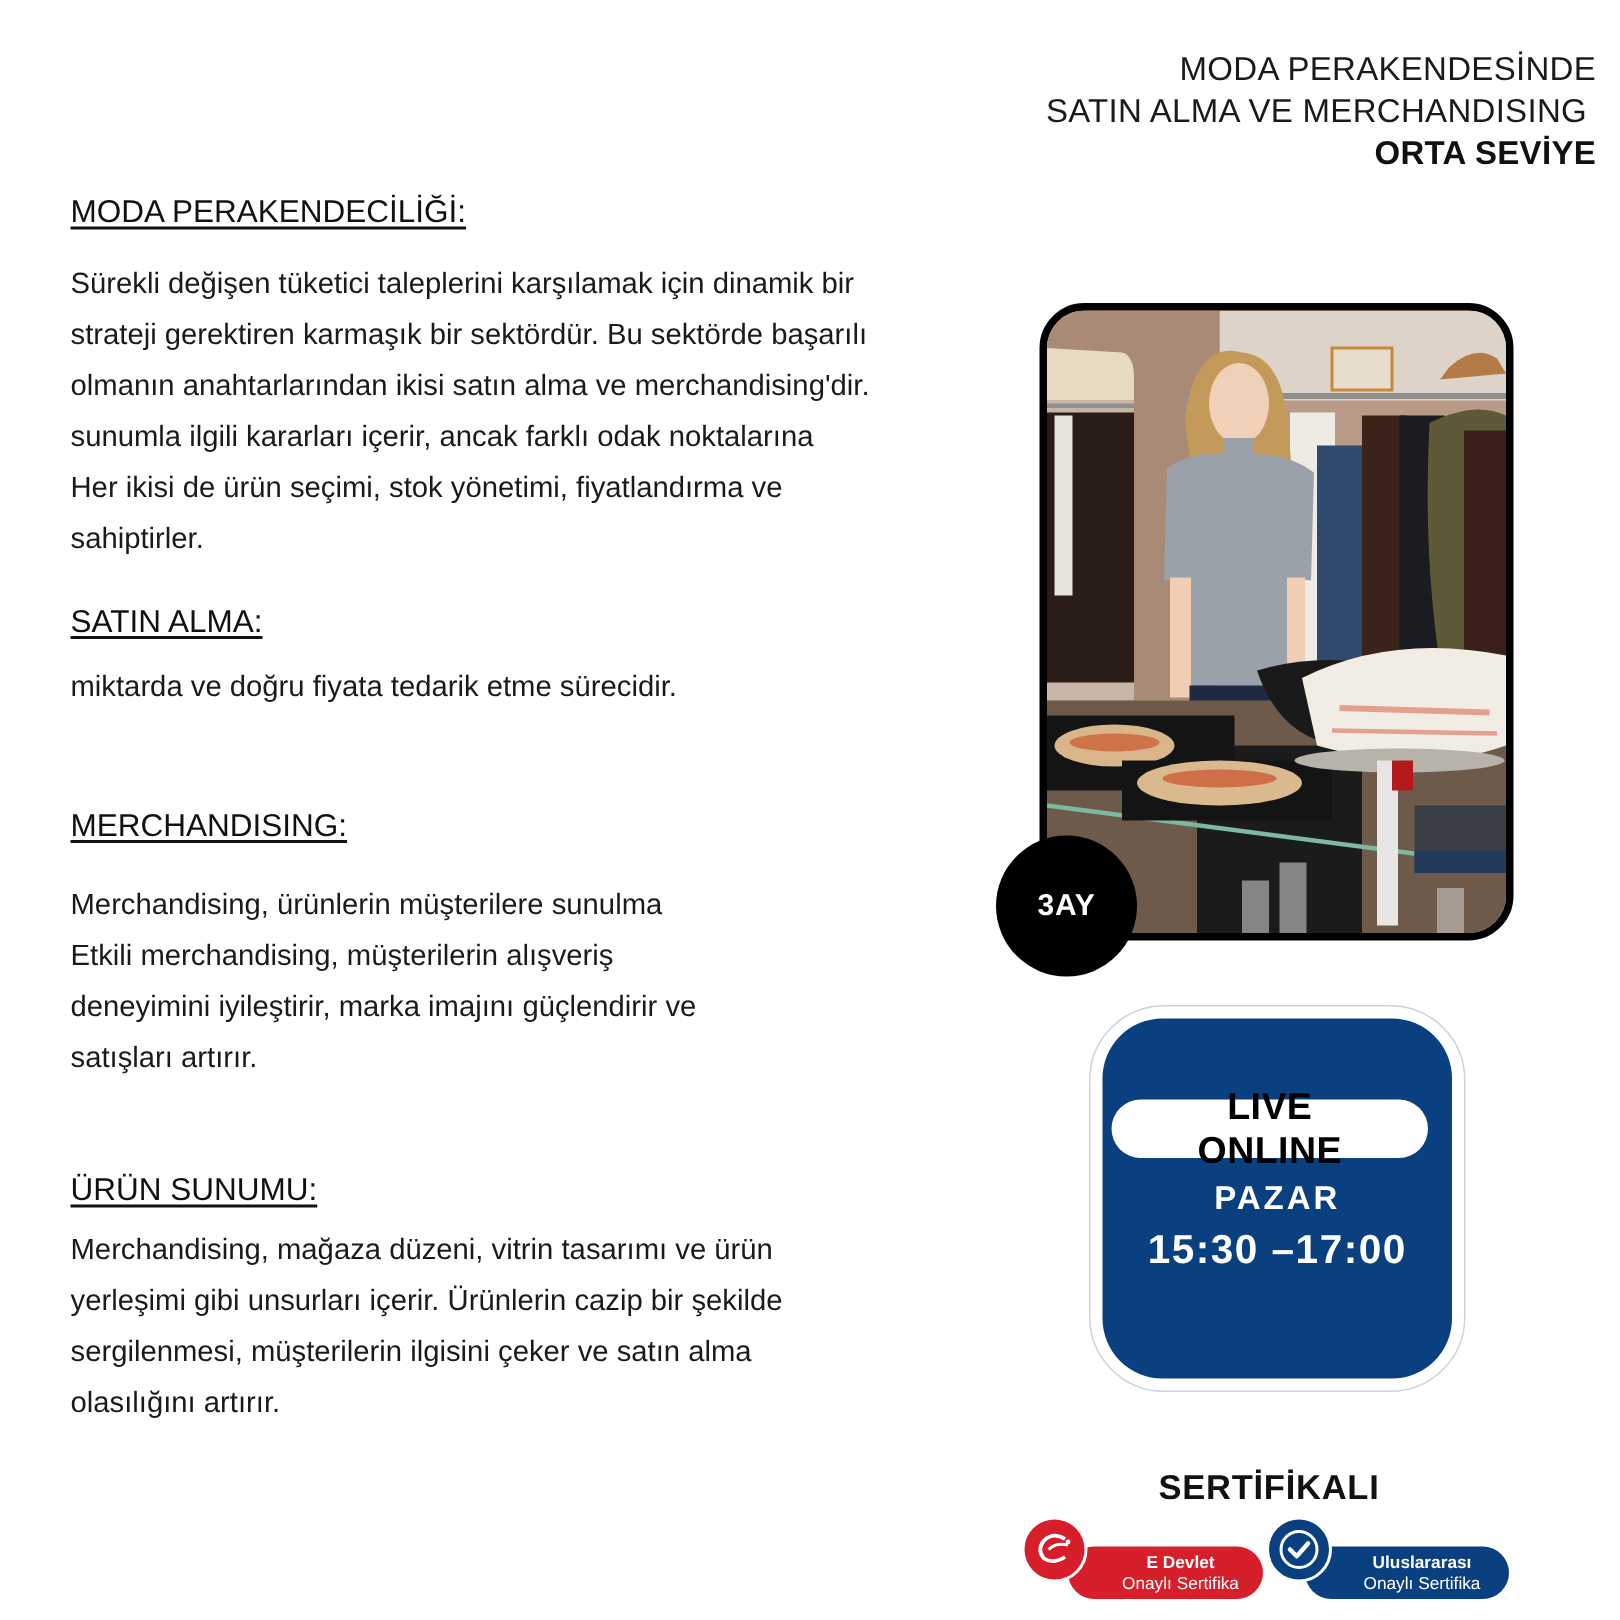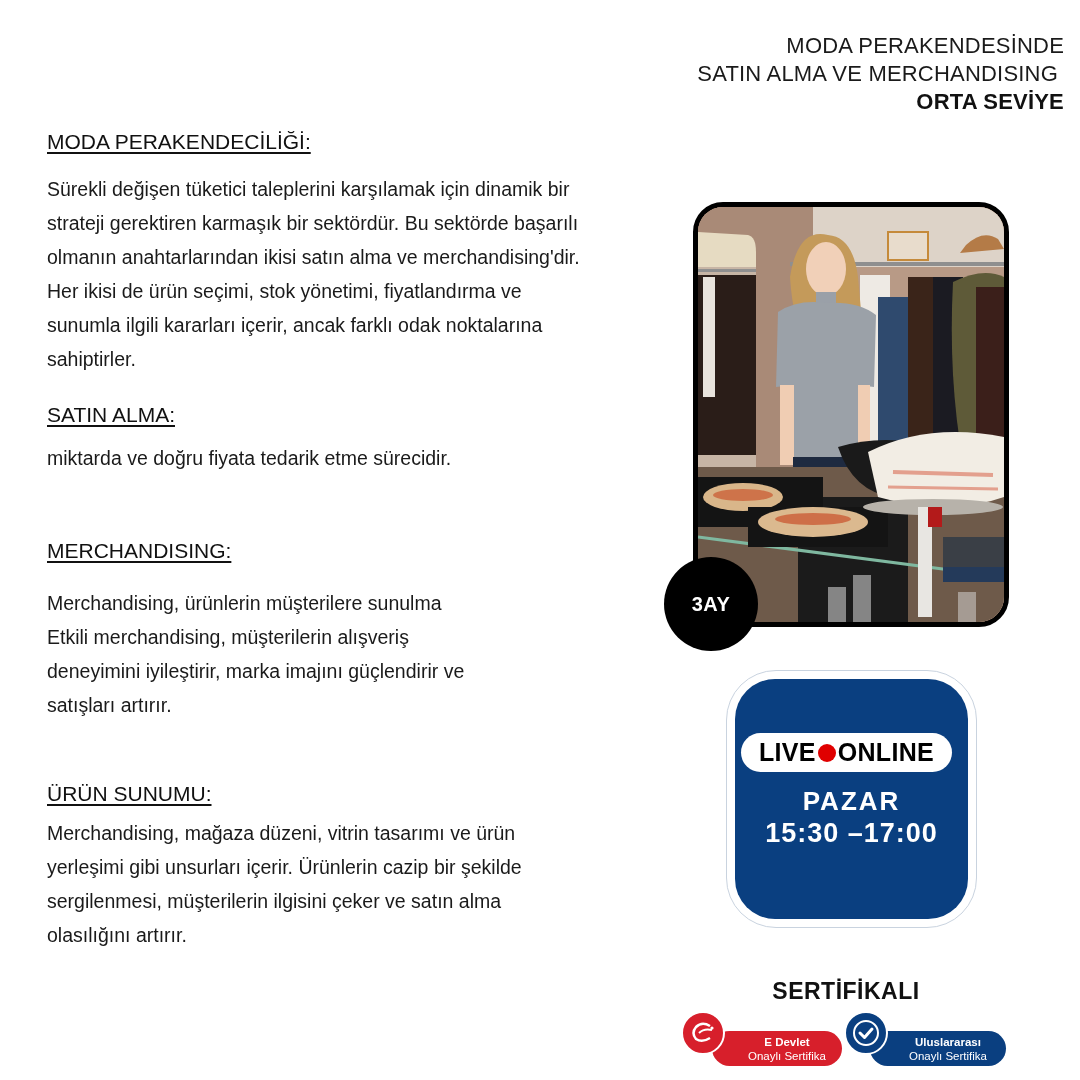--- a/index.html
+++ b/index.html
@@ -17,23 +17,23 @@
   .para { position: absolute; left: 0; font-size: 19.5px; line-height: 34px; color: #1a1a1a; white-space: nowrap; }
   .para .ln { display: block; }
 
   .photo-frame { position: absolute; left: 693px; top: 202px; width: 316px; height: 425px; border: 5px solid #000; border-radius: 30px; overflow: hidden; background: #b38f76; }
   .photo-frame svg { display: block; width: 100%; height: 100%; }
 
   .badge-3ay { position: absolute; left: 664px; top: 557px; width: 94px; height: 94px; border-radius: 50%; background: #000; color: #fff; display: flex; align-items: center; justify-content: center; font-weight: 700; font-size: 20px; letter-spacing: 0.5px; }
 
   .live-outer { position: absolute; left: 726px; top: 670px; width: 251px; height: 258px; border: 1px solid #c9d3df; border-radius: 50px; background: #fff; }
   .live-box { position: absolute; left: 735px; top: 679px; width: 233px; height: 240px; background: #0a3f80; border-radius: 40px; }
-  .live-pill { position: absolute; left: 741px; top: 733px; width: 211px; height: 39px; background: #fff; border-radius: 20px; display: flex; align-items: center; justify-content: center; font-weight: 900; font-size: 25px; color: #000; letter-spacing: 0.3px; }
+  .live-pill { position: absolute; left: 741px; top: 733px; width: 211px; height: 39px; background: #fff; border-radius: 20px; display: flex; align-items: center; justify-content: center; font-weight: 900; font-size: 25px; color: #000; letter-spacing: 0.3px; flex-direction: column; }
   .live-dot { display: inline-block; width: 18px; height: 18px; border-radius: 50%; background: #e00000; margin: 0 2px; }
-  .live-day { position: absolute; left: 735px; width: 233px; top: 786px; text-align: center; color: #fff; font-weight: 700; font-size: 26px; letter-spacing: 2px; }
+  .live-day { position: absolute; left: 735px; width: 233px; top: 786px; text-align: center; color: #fff; font-weight: 700; font-size: 22px; letter-spacing: 2px; }
   .live-time { position: absolute; left: 735px; width: 233px; top: 818px; text-align: center; color: #fff; font-size: 27px; font-weight: 700; letter-spacing: 1px; }
 
   .cert-title { position: absolute; left: 676px; width: 340px; top: 978px; text-align: center; font-weight: 900; font-size: 23px; color: #111; letter-spacing: 0.5px; }
   .cert-badge { position: absolute; top: 1031px; height: 35px; border-radius: 18px; color: #fff; display: flex; flex-direction: column; justify-content: center; text-align: center; font-size: 11.5px; line-height: 14px; }
   .cert-badge .b1 { font-weight: 700; }
   .cert-red { left: 712px; width: 130px; background: #d71f2b; padding-left: 20px; }
   .cert-blue { left: 870px; width: 136px; background: #0a3f80; padding-left: 20px; }
   .cert-icon { position: absolute; top: 1011px; width: 44px; height: 44px; border-radius: 50%; border: 2px solid #fff; display: flex; align-items: center; justify-content: center; }
   .cert-icon.red { left: 681px; background: #d71f2b; }
   .cert-icon.blue { left: 844px; background: #0a3f80; }
@@ -46,22 +46,22 @@
   <div class="title-line l2">SATIN ALMA VE MERCHANDISING</div>
   <div class="title-line bold">ORTA SEVİYE</div>
 </div>
 
 <div class="content">
   <div class="heading" style="top:130px">MODA PERAKENDECİLİĞİ:</div>
   <div class="para" style="top:172px">
     <span class="ln">Sürekli değişen tüketici taleplerini karşılamak için dinamik bir</span>
     <span class="ln">strateji gerektiren karmaşık bir sektördür. Bu sektörde başarılı</span>
     <span class="ln">olmanın anahtarlarından ikisi satın alma ve merchandising'dir.</span>
+    <span class="ln">sunumla ilgili kararları içerir, ancak farklı odak noktalarına</span>
     <span class="ln">Her ikisi de ürün seçimi, stok yönetimi,  fiyatlandırma ve</span>
-    <span class="ln">sunumla ilgili kararları içerir, ancak farklı odak noktalarına</span>
     <span class="ln">sahiptirler.</span>
   </div>
 
   <div class="heading" style="top:403px">SATIN ALMA:</div>
   <div class="para" style="top:441px">
     <span class="ln">miktarda ve doğru fiyata tedarik etme sürecidir.</span>
   </div>
 
   <div class="heading" style="top:539px">MERCHANDISING:</div>
   <div class="para" style="top:586px">

